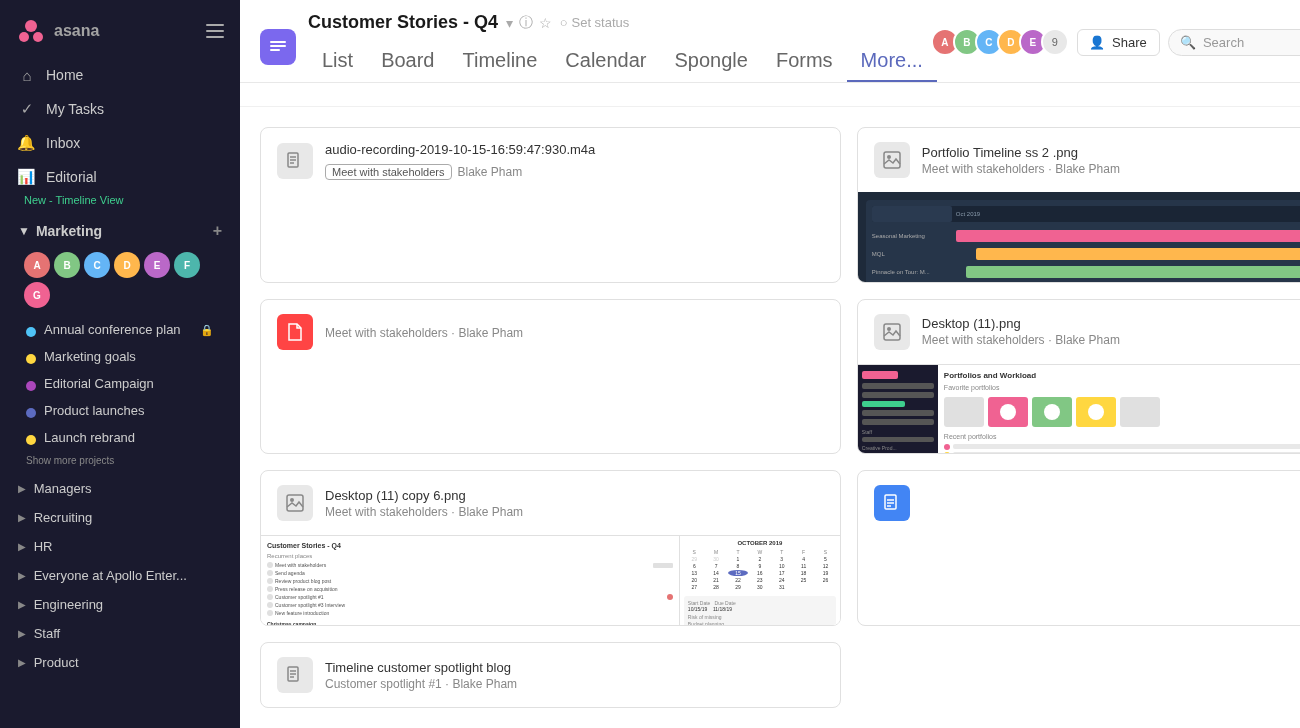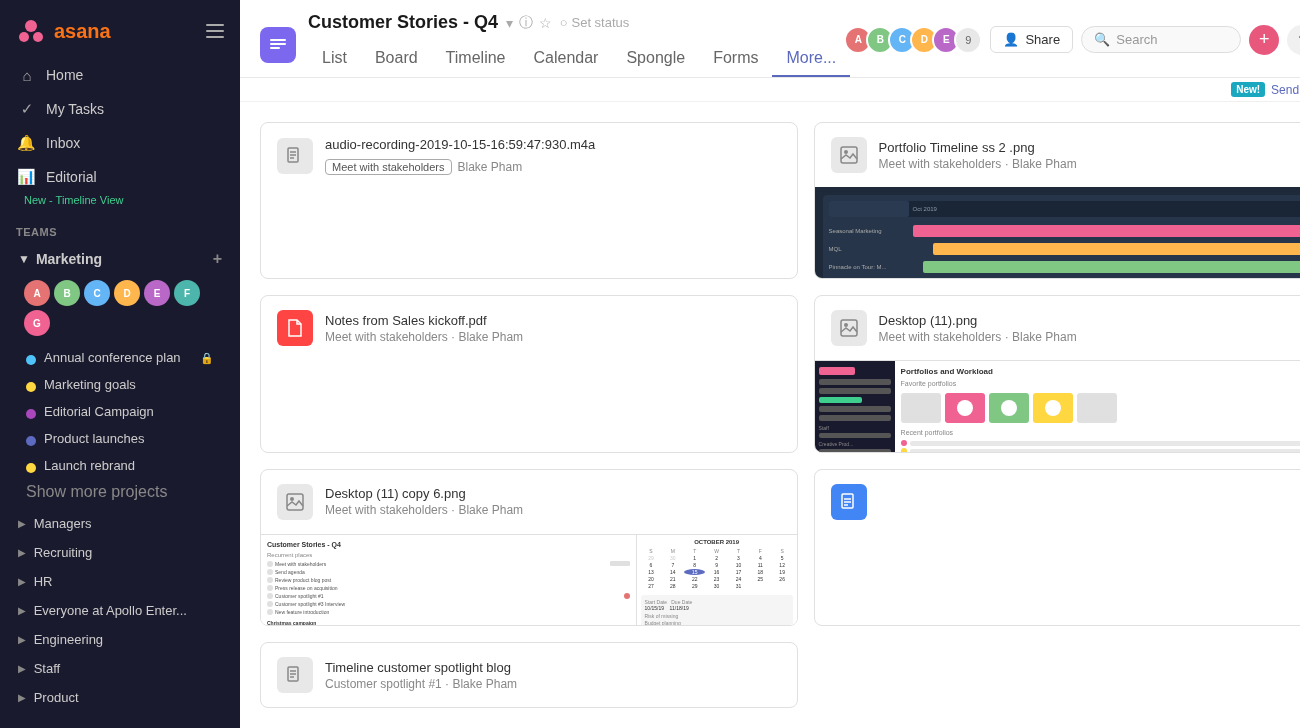--- a/index.html
+++ b/index.html
@@ -16,36 +16,36 @@
     .sidebar-section-header { font-size: 11px; font-weight: 600; color: #888; padding: 12px 16px 4px; text-transform: uppercase; letter-spacing: 0.5px; display: flex; align-items: center; justify-content: space-between; }
     .portfolios-sub { font-size: 11px; color: #3ecf8e; padding: 0 16px 8px; }
     .team-section { padding: 0 8px; }
     .team-header { display: flex; align-items: center; gap: 6px; padding: 8px 10px; color: #ccc; font-size: 14px; font-weight: 600; cursor: pointer; }
     .team-avatars { display: flex; gap: 4px; padding: 4px 16px 8px; flex-wrap: wrap; }
     .avatar-sm { width: 26px; height: 26px; border-radius: 50%; display: flex; align-items: center; justify-content: center; font-size: 10px; font-weight: 600; color: #fff; }
     .project-list { padding: 0 8px; }
     .project-item { display: flex; align-items: flex-end; gap: 8px; padding: 6px 10px; border-radius: 6px; cursor: pointer; color: #ccc; font-size: 13px; }
     .project-dot { width: 10px; height: 10px; border-radius: 50%; flex-shrink: 0; }
     .project-lock { margin-left: auto; font-size: 11px; color: #888; }
-    .show-more { font-size: 16px; color: #888; padding: 4px 18px 8px; cursor: pointer; }
+    .show-more { font-size: 10px; color: #888; padding: 4px 18px 8px; cursor: pointer; }
     .team-group { padding: 0 8px; }
     .team-group-item { display: flex; align-items: center; gap: 8px; padding: 7px 10px; border-radius: 6px; cursor: pointer; color: #ccc; font-size: 13px; }
     .chevron { font-size: 10px; color: #888; }
 
     
     .main { flex: 1; display: flex; flex-direction: column; background: #fff; }
     .topbar { display: flex; align-items: center; padding: 12px 20px 0; border-bottom: 1px solid #e8e8e8; background: #fff; }
     .project-icon { width: 36px; height: 36px; background: #7b68ee; border-radius: 8px; display: flex; align-items: center; justify-content: center; color: #fff; font-size: 16px; margin-right: 12px; flex-shrink: 0; }
     .project-title-area { display: flex; flex-direction: column; }
     .project-title-row { display: flex; align-items: center; gap: 8px; }
     .project-title { font-size: 18px; font-weight: 600; color: #1a1a1a; }
     .title-icons { display: flex; gap: 6px; align-items: center; color: #aaa; font-size: 14px; }
     .set-status { font-size: 13px; color: #aaa; display: flex; align-items: center; gap: 4px; }
     .tab-bar { display: flex; gap: 0; margin-top: 8px; }
-    .tab { padding: 8px 14px; font-size: 16px; color: #666; cursor: pointer; border-bottom: 2px solid transparent; }
+    .tab { padding: 8px 14px; font-size: 20px; color: #666; cursor: pointer; border-bottom: 2px solid transparent; }
     .tab.active { color: #5b69bc; border-bottom: 2px solid #5b69bc; font-weight: 500; }
     .topbar-right { margin-left: auto; display: flex; align-items: center; gap: 8px; padding-bottom: 10px; }
     .member-avatars { display: flex; }
     .member-avatar { width: 28px; height: 28px; border-radius: 50%; border: 2px solid #fff; margin-left: -6px; display: flex; align-items: center; justify-content: center; font-size: 10px; font-weight: 600; color: #fff; }
     .member-count { width: 28px; height: 28px; border-radius: 50%; background: #e8e8e8; display: flex; align-items: center; justify-content: center; font-size: 11px; color: #666; margin-left: -6px; border: 2px solid #fff; }
     .share-btn { display: flex; align-items: center; gap: 6px; border: 1px solid #ddd; border-radius: 6px; padding: 5px 12px; font-size: 13px; color: #333; cursor: pointer; background: #fff; }
     .search-bar { display: flex; align-items: center; gap: 6px; border: 1px solid #ddd; border-radius: 20px; padding: 5px 12px; font-size: 13px; color: #999; background: #f9f9f9; width: 160px; }
     .icon-btn { width: 30px; height: 30px; border-radius: 50%; background: #f0f0f0; display: flex; align-items: center; justify-content: center; cursor: pointer; font-size: 13px; color: #555; }
     .add-btn { width: 30px; height: 30px; border-radius: 50%; background: #e8587c; display: flex; align-items: center; justify-content: center; cursor: pointer; font-size: 18px; color: #fff; font-weight: 300; }
 
@@ -75,21 +75,21 @@
 <body>
 
 <div class="sidebar">
 
   <div class="sidebar-logo">
     <svg width="30" height="30" viewBox="0 0 30 30">
       <circle cx="15" cy="10" r="6" fill="#f06292"></circle>
       <circle cx="8" cy="21" r="5" fill="#f06292"></circle>
       <circle cx="22" cy="21" r="5" fill="#f06292"></circle>
     </svg>
-    <span style="color:#f97316;font-weight:700;font-size:20px;">asana</span>
+    <span style="color:#a3a3a3;font-weight:700;font-size:16px;">asana</span>
     <div class="hamburger">
       <span></span>
         <span></span>
         <span></span>
     </div>
   </div>
 
   <div class="sidebar-nav">
     <div class="sidebar-nav-item">
       <span class="nav-icon">⌂</span>
@@ -103,23 +103,20 @@
       <span class="nav-icon">🔔</span>
       <span>Inbox</span>
     </div>
     <div class="sidebar-nav-item">
       <span class="nav-icon">📊</span>
       <span>Editorial</span>
     </div>
     <div class="portfolios-sub">New - Timeline View</div>
   </div>
 
-  <div class="sidebar-section-header">
-    <span>Teams</span>
-  </div>
 
   <div class="team-section">
     <div class="team-header">
       <span style="font-size:12px;">▼</span>
       <span>Marketing</span>
       <span style="margin-left:auto;color:#888;font-size:16px;">+</span>
     </div>
 
     <div class="team-avatars">
       <div class="avatar-sm" style="background:#e57373;">A</div>
@@ -320,21 +317,20 @@
 
     <div class="file-card">
       <div class="file-card-header">
         <div class="file-icon pdf" style="background:#ff4444;color:#fff;font-size:14px;font-weight:700;">
           <svg width="20" height="20" viewBox="0 0 20 20" fill="white">
             <path d="M4 2h8l4 4v12H4V2z" fill="none" stroke="white" stroke-width="1.5"></path>
             <path d="M12 2v4h4" fill="none" stroke="white" stroke-width="1.5"></path>
           </svg>
         </div>
         <div class="file-info">
-          <div class="file-name">Notes from Sales kickoff.pdf</div>
           <div class="file-meta">
             <span>Meet with stakeholders</span> · <span>Blake Pham</span>
           </div>
         </div>
       </div>
     </div>
 
     <div class="file-card">
       <div class="file-card-header">
         <div class="file-icon image">

